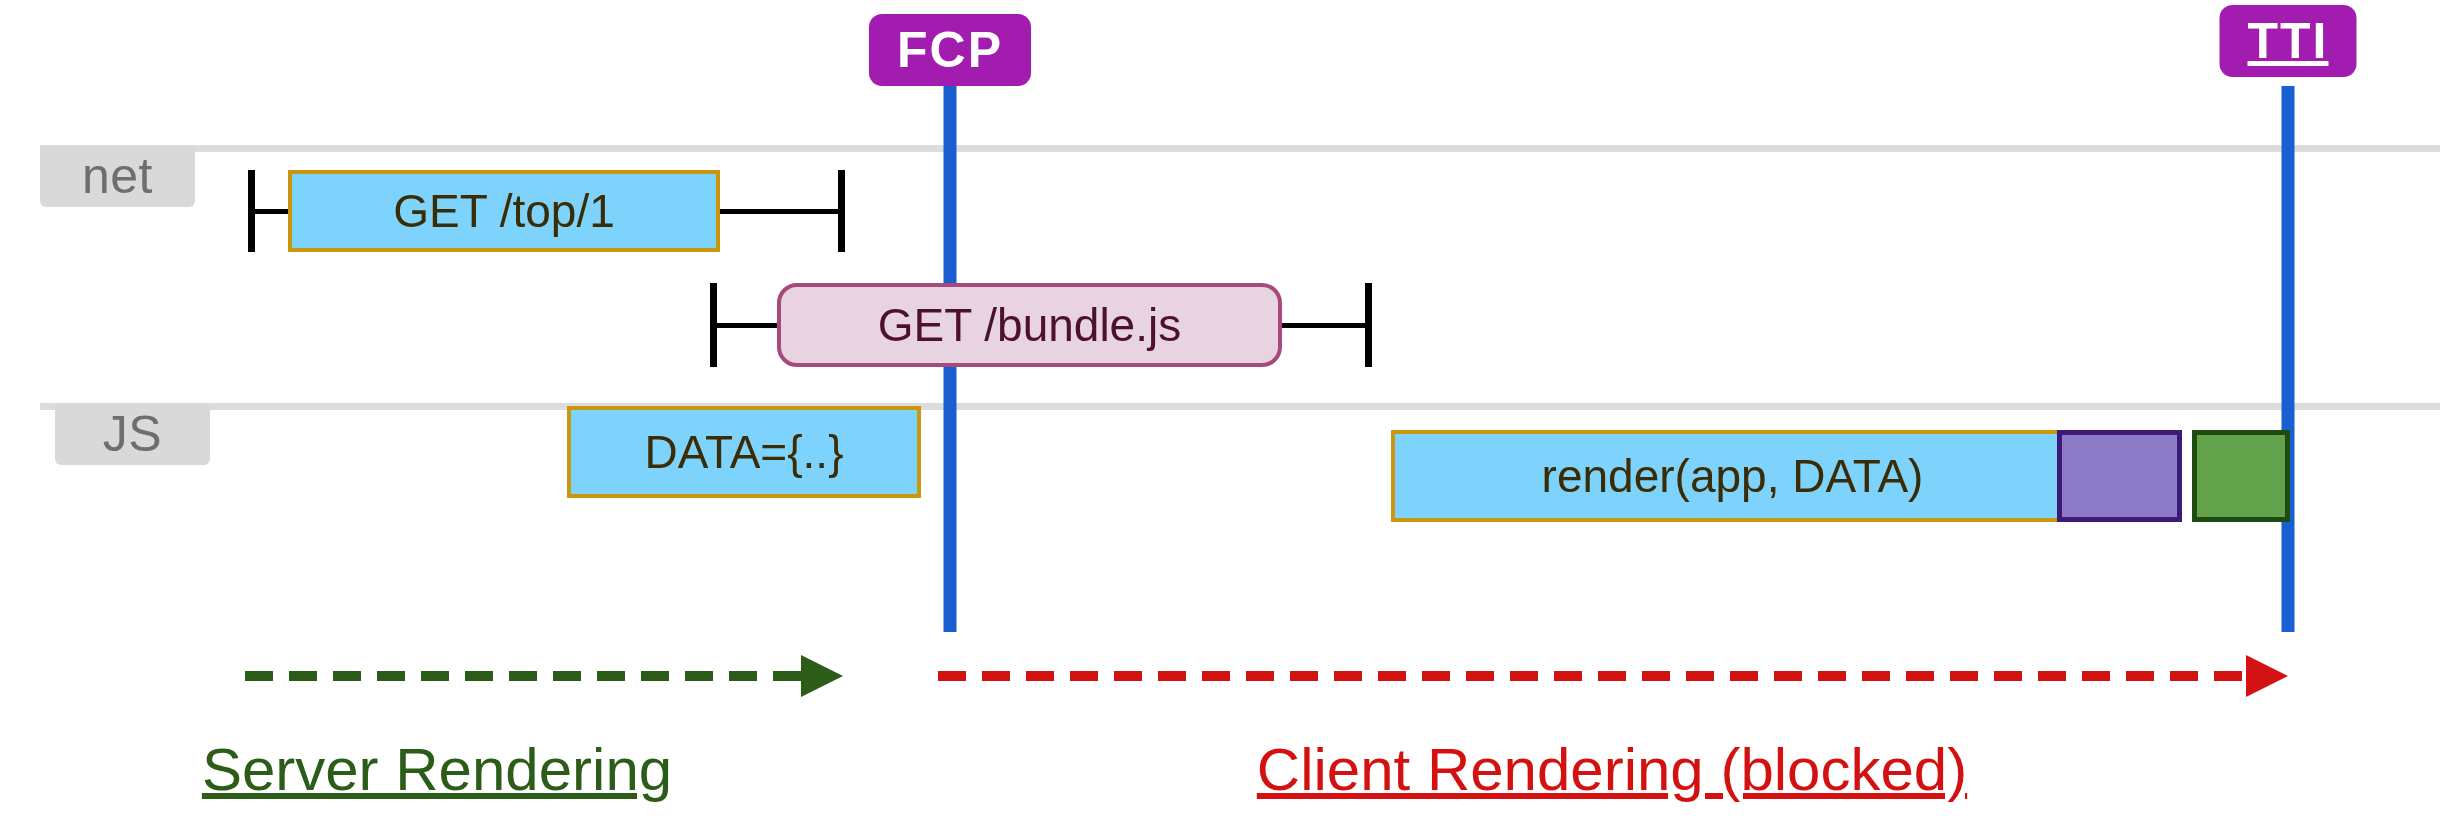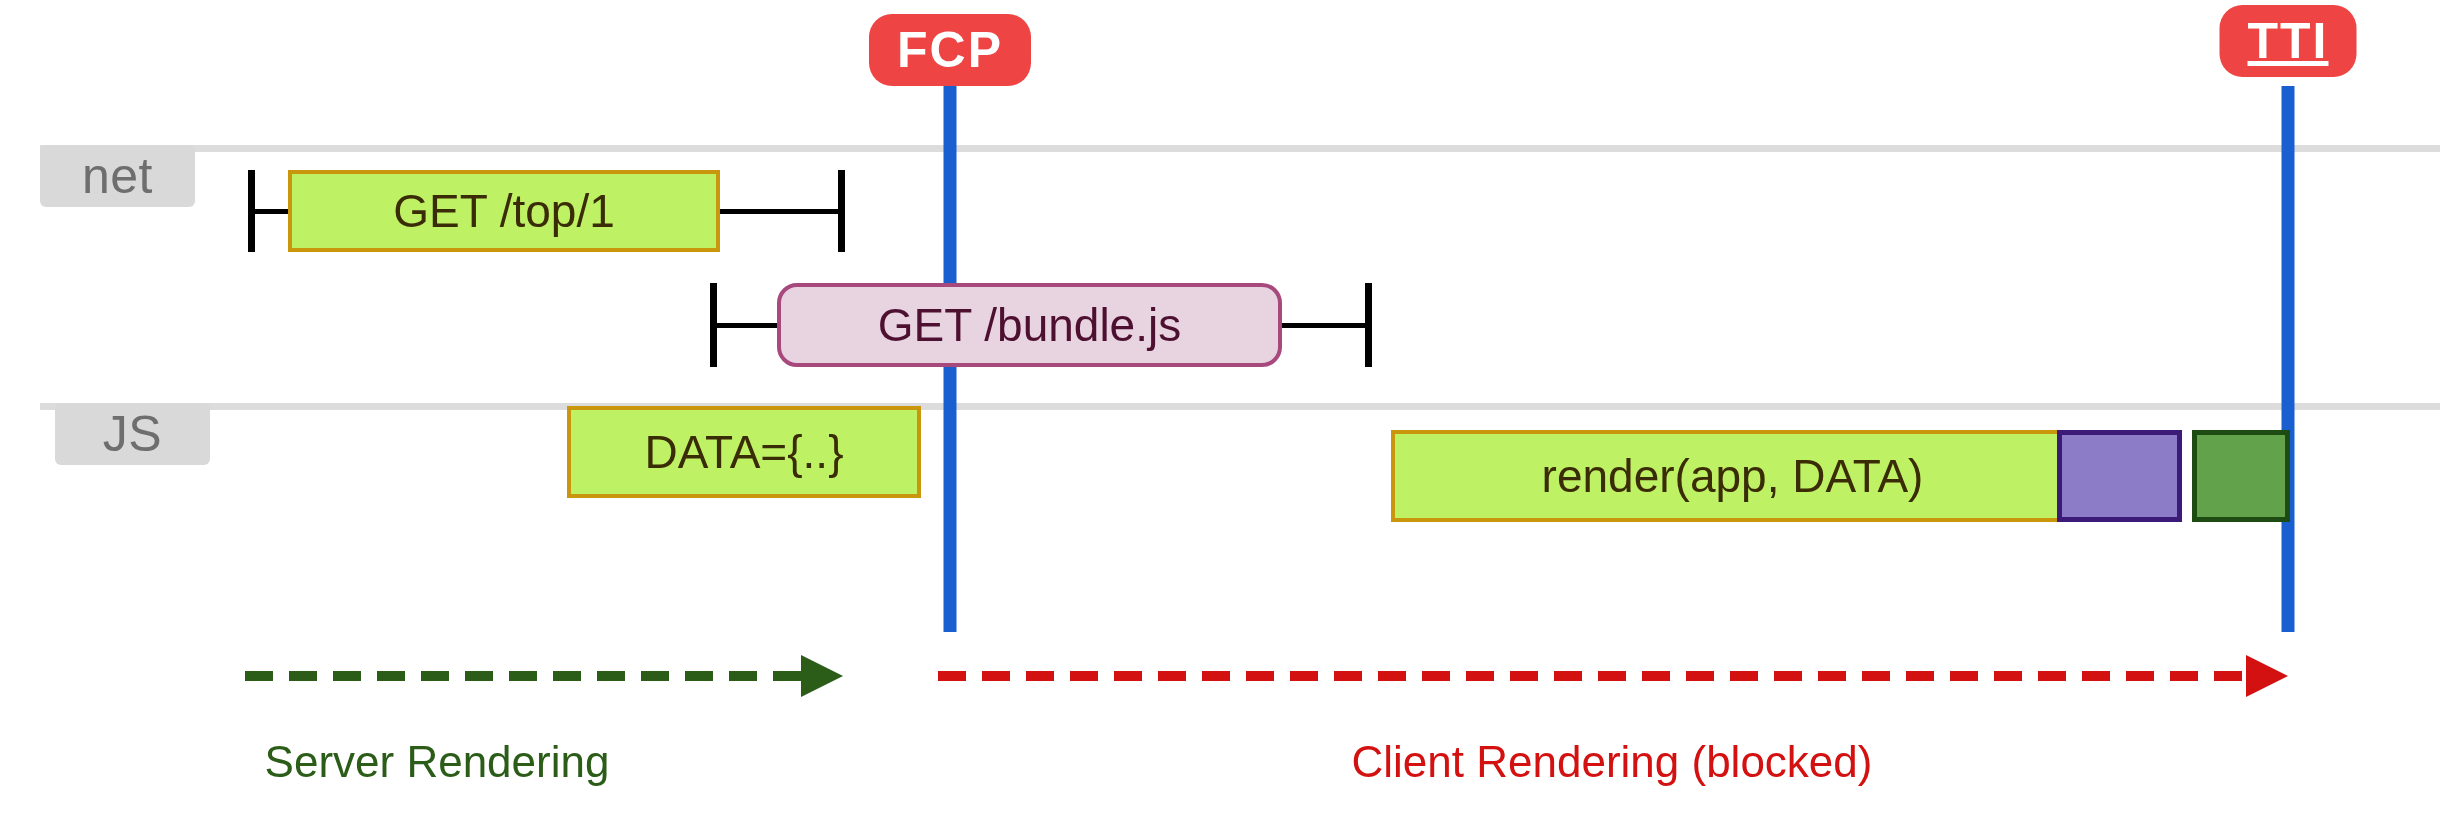--- a/index.html
+++ b/index.html
@@ -48,23 +48,23 @@
   }
   .lane-chip.js {
     left: 40px;  top: 403px;  width: 155px; height: 62px; margin-left: 15px;
   }
 
   
   .marker { position: absolute; }
   .marker .flag {
     position: absolute;
     transform: translateX(-50%);
-    background: #ef4444;
+    background: #a21caf;
     color: #ffffff;
-    border-radius: 23px;
+    border-radius: 13px;
     font-size: 50px;
     font-weight: bold;
     letter-spacing: 2px;
     display: flex;
     align-items: center;
     justify-content: center;
     height: 72px;
     padding: 0 28px;
     box-sizing: border-box;
   }
@@ -81,21 +81,21 @@
     box-sizing: border-box;
     display: flex;
     align-items: center;
     justify-content: center;
     font-size: 46px;
     line-height: 1;
     white-space: nowrap;
     border-style: solid;
   }
   .box.yellow {
-    background: #bef264;
+    background: #7dd3fc;
     border-color: #c9960c;
     border-width: 4px;
     color: #3a2c06;
   }
   .box.pink {
     background: #e8d3e0;
     border-color: #a8497e;
     border-width: 4px;
     color: #4d1030;
   }
@@ -156,24 +156,25 @@
     top: -21px;
     width: 0; height: 0;
     border-top: 21px solid transparent;
     border-bottom: 21px solid transparent;
   }
   .phase-arrow.green .head { border-left: 42px solid #2b5c18; }
   .phase-arrow.red   .head { border-left: 42px solid #d41111; }
 
   .phase-label {
     position: absolute;
-    font-size: 44px;
+    font-size: 60px;
     line-height: 1;
     white-space: nowrap;
     transform: translateX(-50%);
+    text-decoration: underline;
   }
   .phase-label.green { color: #2b5c18; }
   .phase-label.red   { color: #d41111; }
 </style>
 </head>
 <body>
 
 <div id="stage">
 
   <div class="lane-rule net"></div>

